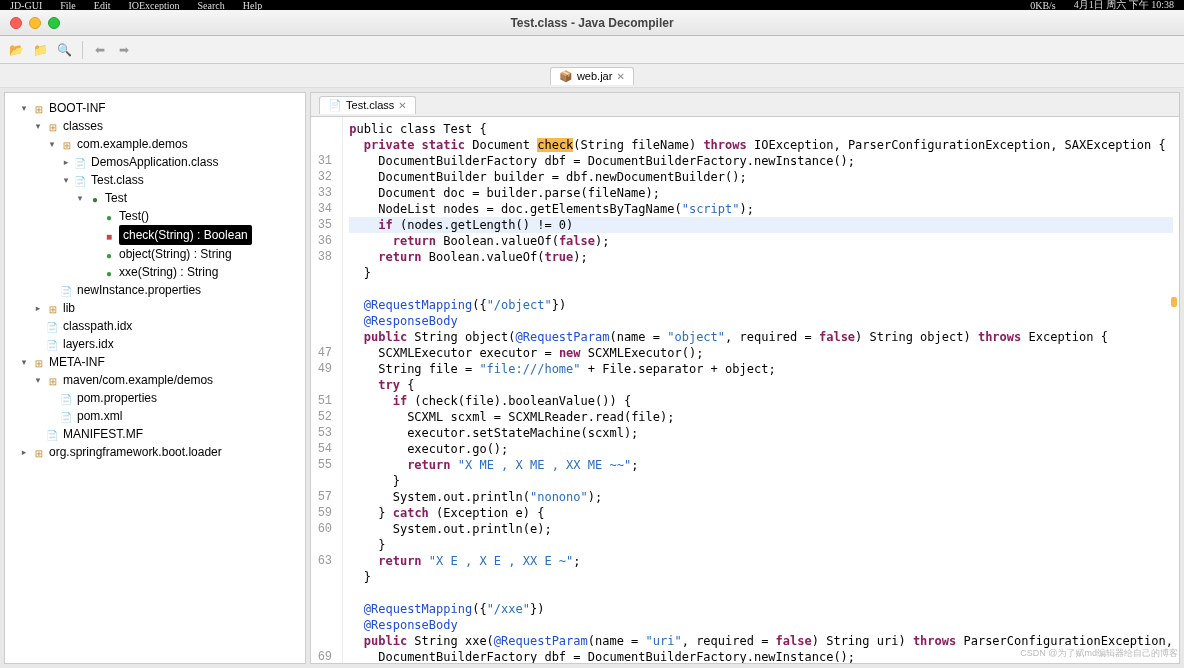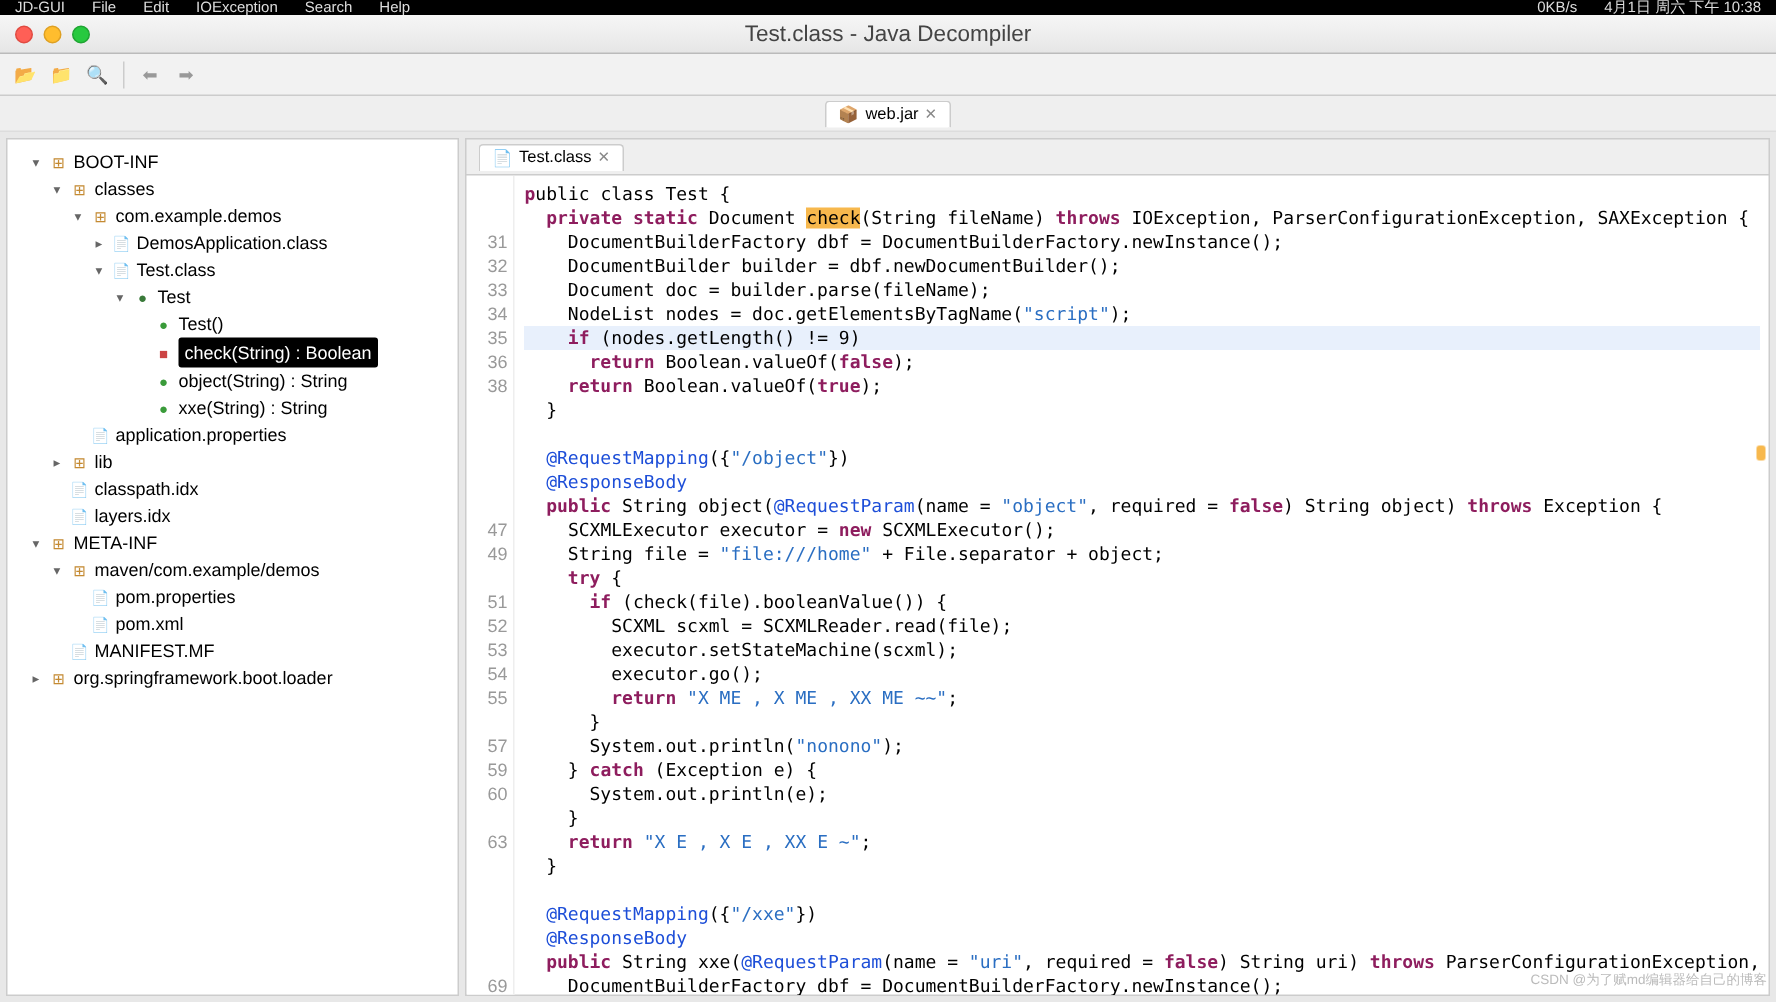--- a/index.html
+++ b/index.html
@@ -1,42 +1,42 @@
 <!DOCTYPE html>
 <html><head>
 <meta charset="utf-8">
 <style>
 * { box-sizing: border-box; margin: 0; padding: 0; }
 body { font-family: "Helvetica Neue", Arial, sans-serif; font-size: 12px; background: #e8e8e8; width: 1184px; height: 668px; overflow: hidden; }
 
-.menubar { background: #000; color: #ddd; height: 10px; display: flex; align-items: center; padding: 0 10px; font-size: 10px; gap: 18px; }
+.menubar { background: #000; color: #ddd; height: 10px; display: flex; align-items: center; padding: 0 10px; font-size: 10px; gap: 18px; font-family: Liberation Serif, serif; }
 .menubar .spacer { flex: 1; }
 
 .titlebar { background: linear-gradient(#f6f6f6, #e6e6e6); height: 26px; display: flex; align-items: center; border-bottom: 1px solid #bbb; position: relative; }
 .traffic { display: flex; gap: 7px; padding-left: 10px; }
 .dot { width: 12px; height: 12px; border-radius: 50%; }
 .dot.red { background: #ff5f56; border: 1px solid #e04a41; }
 .dot.yellow { background: #ffbd2e; border: 1px solid #dea023; }
 .dot.green { background: #27c93f; border: 1px solid #1fa432; }
-.wintitle { position: absolute; left: 50%; transform: translateX(-50%); font-size: 15px; color: #444; font-weight: 400; }
+.wintitle { position: absolute; left: 50%; transform: translateX(-50%); font-size: 12px; color: #444; font-weight: 700; }
 
 .toolbar { background: #f2f2f2; height: 28px; display: flex; align-items: center; padding: 0 8px; gap: 6px; border-bottom: 1px solid #ccc; }
 .tbicon { width: 18px; height: 18px; border-radius: 2px; display: flex; align-items: center; justify-content: center; }
 
 .tabrow { background: #efefef; height: 24px; display: flex; align-items: center; justify-content: center; border-bottom: 1px solid #ddd; }
 .tab { background: #fff; border: 1px solid #ccc; border-bottom: none; padding: 2px 8px; border-radius: 3px 3px 0 0; display: flex; align-items: center; gap: 4px; font-size: 11px; }
 .tab .x { color: #888; font-size: 10px; cursor: pointer; }
 
 .main { display: flex; height: 580px; }
 .sidebar { width: 345px; background: #fff; border: 1px solid #ccc; margin: 4px; overflow: auto; padding: 6px 0; }
 .content { flex: 1; display: flex; flex-direction: column; margin: 4px 4px 4px 0; }
 
 .editortab { background: #efefef; height: 24px; display: flex; align-items: center; padding: 0 8px; border: 1px solid #ccc; border-bottom: none; }
 .editor-wrap { flex: 1; border: 1px solid #ccc; background: #fff; display: flex; overflow: hidden; position: relative; }
-.gutter { width: 32px; background: #fff; border-right: 1px solid #eee; font-family: Liberation Sans, sans-serif; font-size: 12px; color: #999; text-align: right; padding-right: 4px; padding-top: 4px; line-height: 16px; position: relative; }
+.gutter { width: 32px; background: #fff; border-right: 1px solid #eee; font-family: Liberation Mono, monospace; font-size: 12px; color: #999; text-align: center; padding-right: 4px; padding-top: 4px; line-height: 16px; position: relative; }
 .editor { flex: 1; font-family: "Menlo", monospace; font-size: 12px; padding: 4px 6px; line-height: 16px; white-space: pre; overflow: auto; }
 .editor .hl-line { background: #e8f0fc; display: inline-block; width: 100%; }
 
 .tree { list-style: none; }
 .tree li { white-space: nowrap; line-height: 18px; padding-left: 14px; }
 .tree .row { display: flex; align-items: center; gap: 3px; cursor: default; }
 .tree .caret { width: 10px; font-size: 9px; color: #666; display: inline-block; text-align: center; }
 .tree .ico { width: 14px; height: 14px; display: inline-block; text-align: center; font-size: 10px; }
 .tree .selected { background: #000000; color: #fff; padding: 1px 4px; border-radius: 2px; }
 
@@ -174,21 +174,21 @@
                         </ul>
                       </li>
                     </ul>
                   </li>
                 </ul>
               </li>
               <li>
                   <div class="row">
                     <span class="caret"></span>
                     <span class="ico file">📄</span>
-                    <span>application.properties</span>
+                    <span>newInstance.properties</span>
                   </div>
                 </li>
             </ul>
           </li>
           <li>
               <div class="row">
                 <span class="caret">▸</span>
                 <span class="ico folder">⊞</span>
                 <span>lib</span>
               </div>
@@ -302,21 +302,21 @@
           <div>&nbsp;</div>
           <div>&nbsp;</div>
           <div>69</div>
         </div>
       <div class="editor"><span class="kw">p</span><span>ublic class Test {</span>
   <span class="kw">private static</span><span> Document </span><span class="hlword">check</span><span>(String fileName) </span><span class="kw">throws</span><span> IOException, ParserConfigurationException, SAXException {</span>
 <span>    DocumentBuilderFactory dbf = DocumentBuilderFactory.newInstance();</span>
 <span>    DocumentBuilder builder = dbf.newDocumentBuilder();</span>
 <span>    Document doc = builder.parse(fileName);</span>
 <span>    NodeList nodes = doc.getElementsByTagName(</span><span class="str">"script"</span><span>);</span>
-<span class="hl-line"><span class="kw">    if</span><span> (nodes.getLength() != 9)</span></span>
+<span class="hl-line"><span class="kw">    if</span><span> (nodes.getLength() != 0)</span></span>
 <span class="kw">      return</span><span> Boolean.valueOf(</span><span class="kw">false</span><span>);</span>
 <span class="kw">    return</span><span> Boolean.valueOf(</span><span class="kw">true</span><span>);</span>
 <span>  }</span>
 <span></span>
 <span class="ann">  @RequestMapping</span><span>({</span><span class="str">"/object"</span><span>})</span>
 <span class="ann">  @ResponseBody</span>
 <span class="kw">  public</span><span> String object(</span><span class="ann">@RequestParam</span><span>(name = </span><span class="str">"object"</span><span>, required = </span><span class="kw">false</span><span>) String object) </span><span class="kw">throws</span><span> Exception {</span>
 <span>    </span><span class="und">SCXMLExecutor</span><span> executor = </span><span class="kw">new</span><span> </span><span class="und">SCXMLExecutor</span><span>();</span>
 <span>    String file = </span><span class="str">"file:///home"</span><span> + File.separator + object;</span>
 <span class="kw">    try</span><span> {</span>

